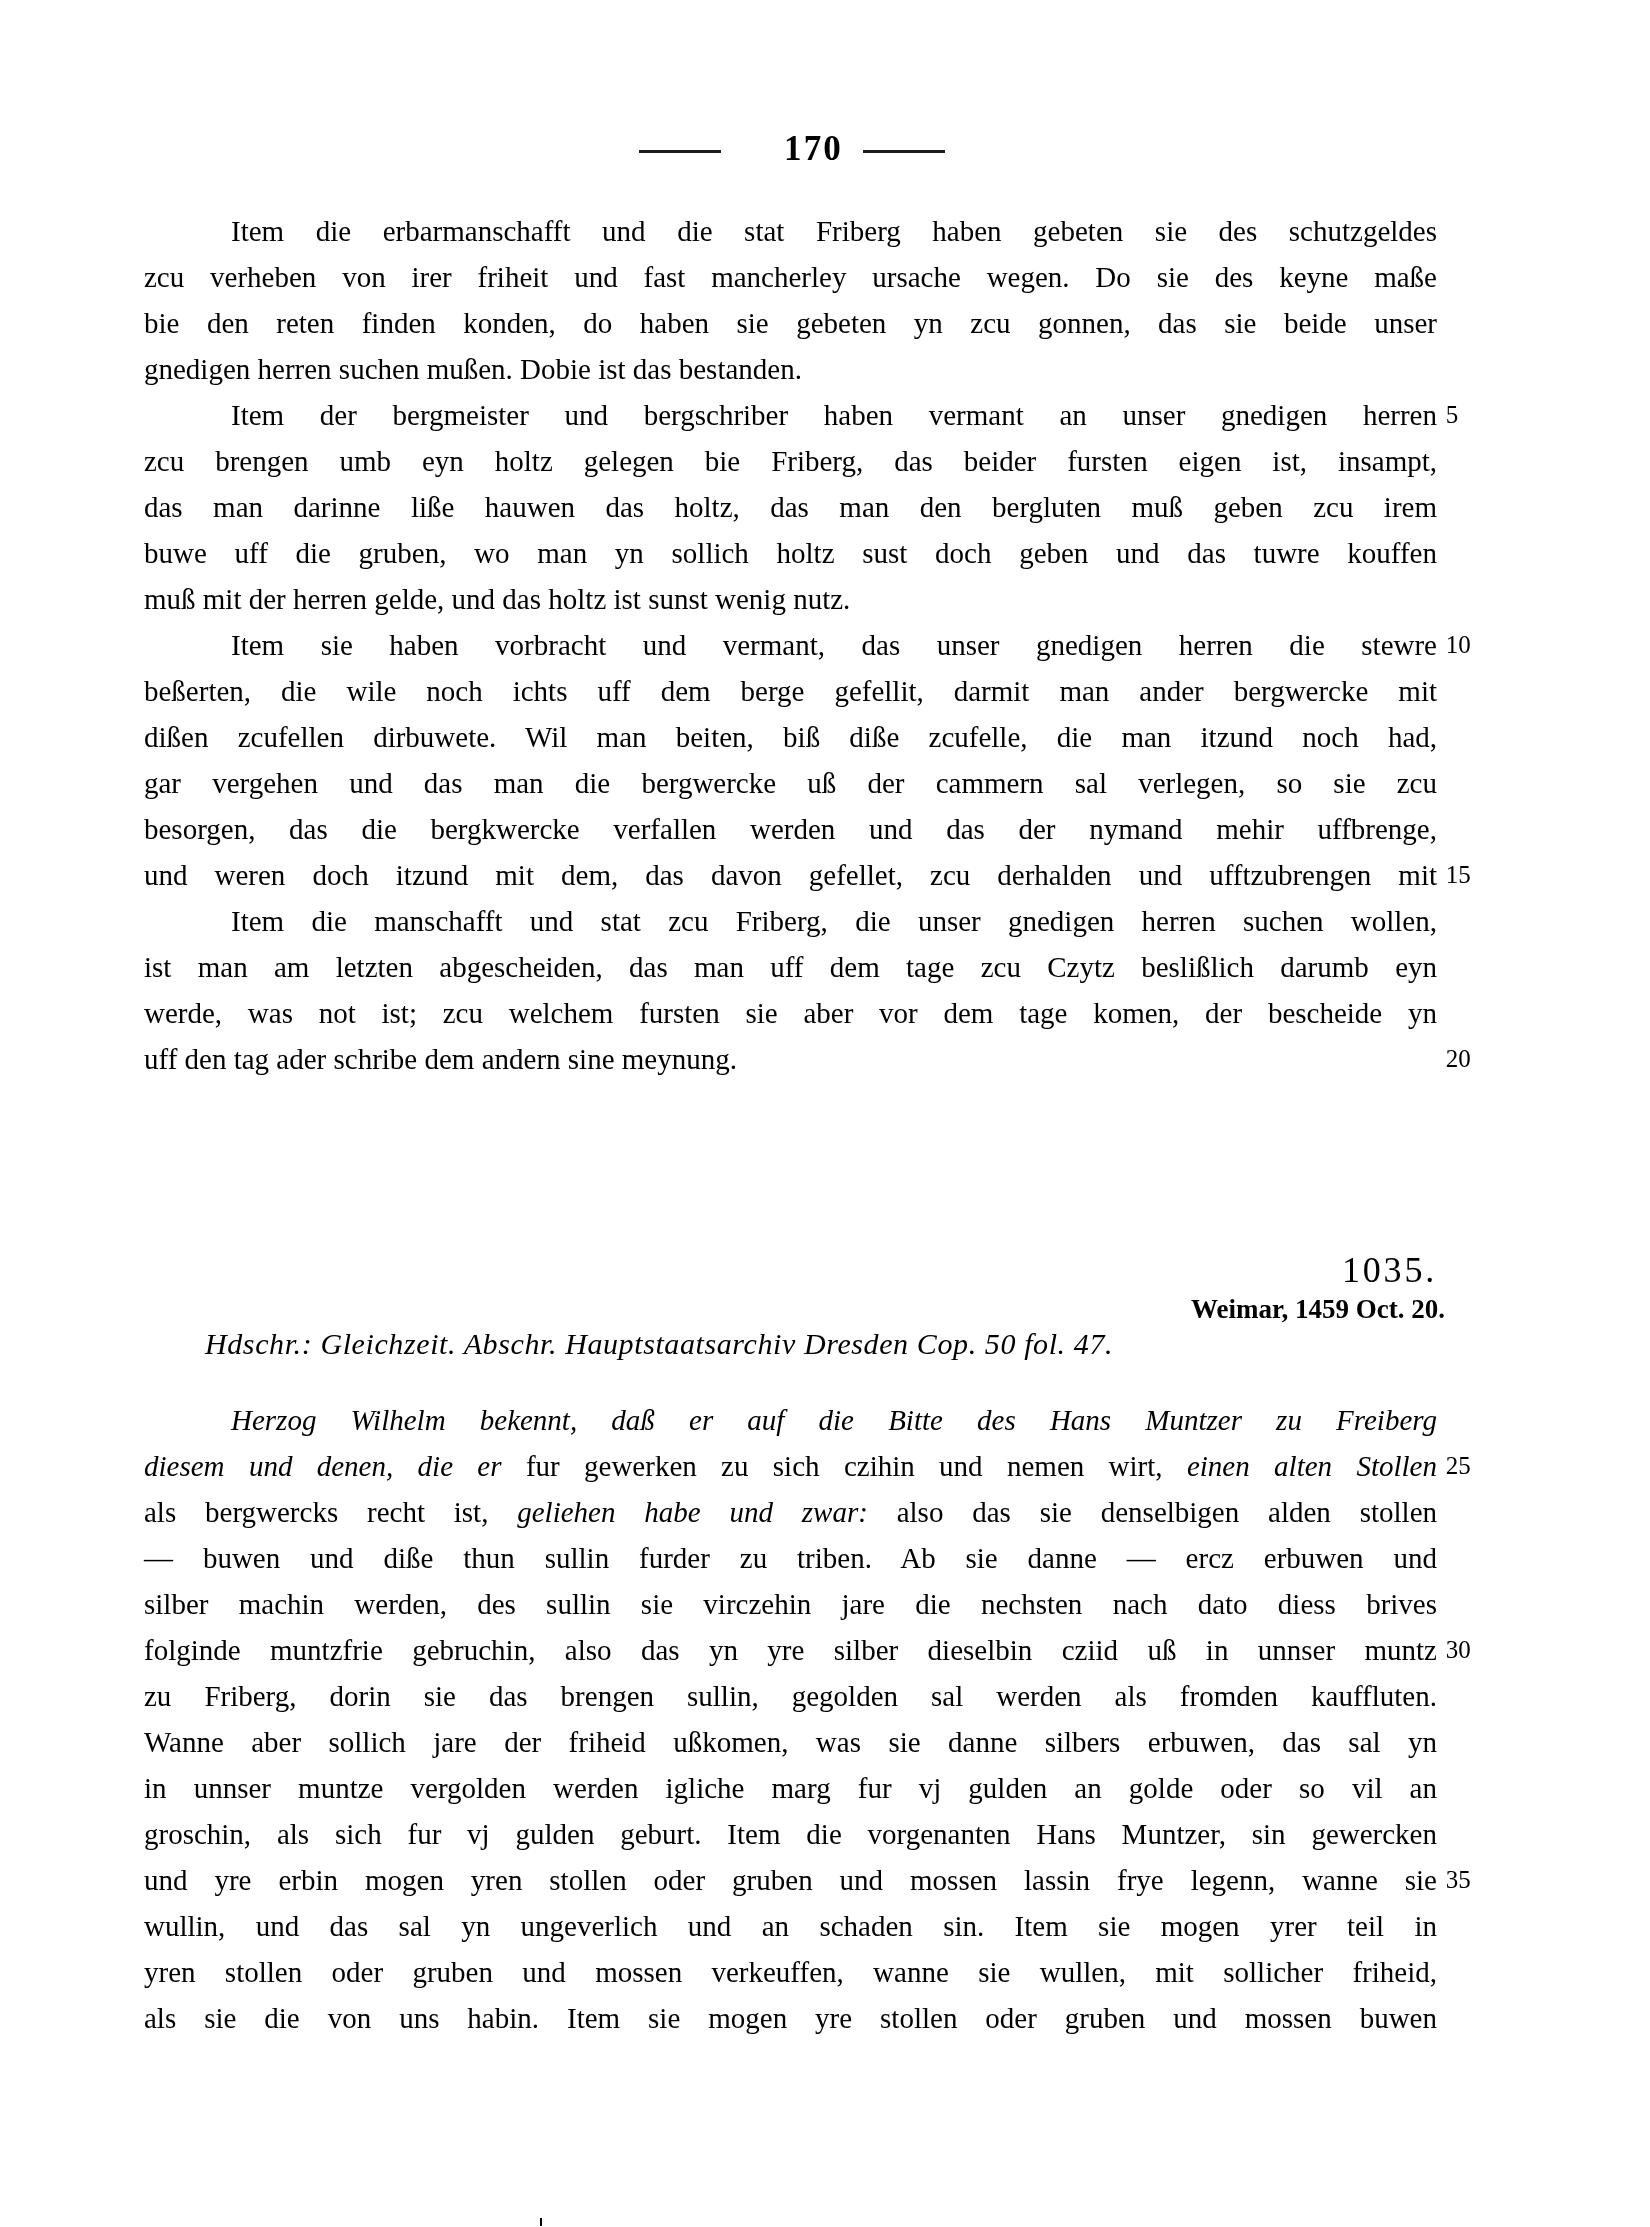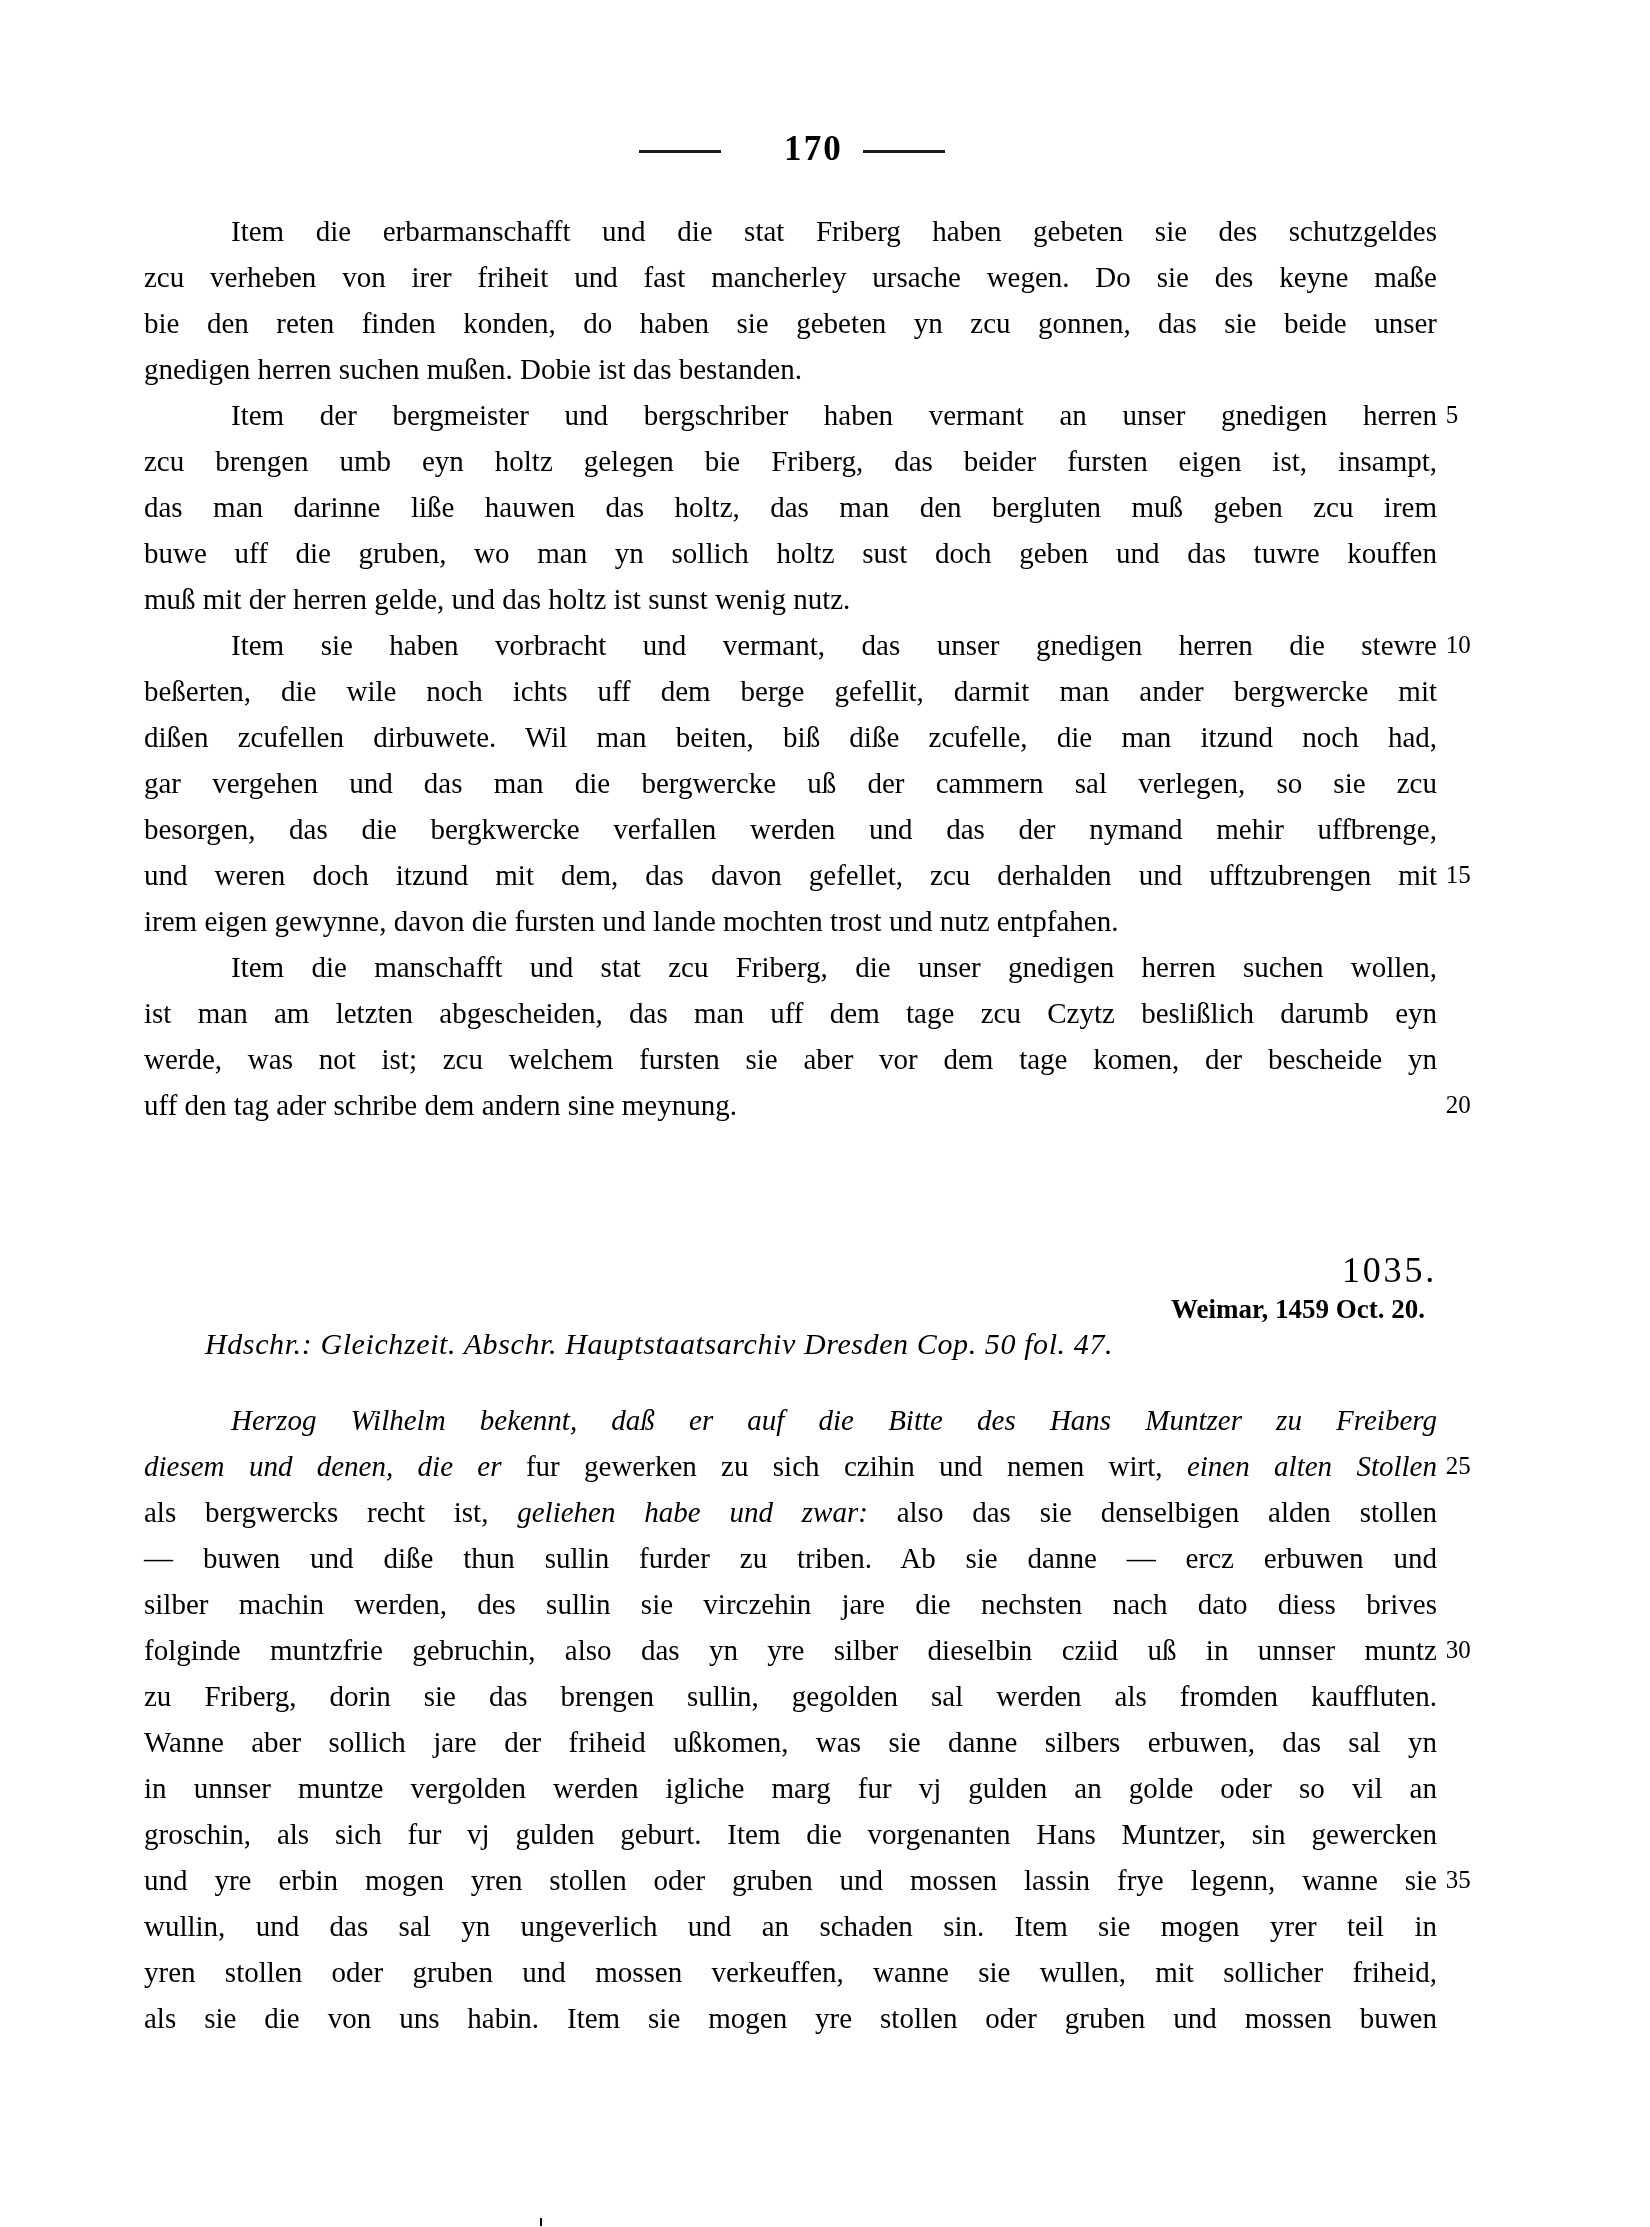--- a/index.html
+++ b/index.html
@@ -66,21 +66,21 @@
     top: 1249px;
     left: 144px;
     width: 1293px;
     text-align: right;
     font-size: 36px;
     letter-spacing: 2.8px;
   }
   .dateline {
     position: absolute;
     top: 1294px;
-    left: 132px;
+    left: 152px;
     width: 1293px;
     text-align: right;
     font-size: 27px;
     font-weight: bold;
   }
   .sourcenote {
     position: absolute;
     top: 1327px;
     left: 205px;
     font-size: 30px;
@@ -116,21 +116,20 @@
       <div class="line"><span>zcu brengen umb eyn holtz gelegen bie Friberg, das beider fursten eigen ist, insampt,</span></div>
       <div class="line"><span>das man darinne liße hauwen das holtz, das man den bergluten muß geben zcu irem</span></div>
       <div class="line"><span>buwe uff die gruben, wo man yn sollich holtz sust doch geben und das tuwre kouffen</span></div>
       <div class="line lastline"><span>muß mit der herren gelde, und das holtz ist sunst wenig nutz.</span></div>
       <div class="line indent"><span>Item sie haben vorbracht und vermant, das unser gnedigen herren die stewre</span><span class="linenum">10</span></div>
       <div class="line"><span>beßerten, die wile noch ichts uff dem berge gefellit, darmit man ander bergwercke mit</span></div>
       <div class="line"><span>dißen zcufellen dirbuwete. Wil man beiten, biß diße zcufelle, die man itzund noch had,</span></div>
       <div class="line"><span>gar vergehen und das man die bergwercke uß der cammern sal verlegen, so sie zcu</span></div>
       <div class="line"><span>besorgen, das die bergkwercke verfallen werden und das der nymand mehir uffbrenge,</span></div>
       <div class="line"><span>und weren doch itzund mit dem, das davon gefellet, zcu derhalden und ufftzubrengen mit</span><span class="linenum">15</span></div>
-      <div class="line lastline"><span>irem eigen gewynne, davon die fursten und lande mochten trost und nutz entpfahen.</span></div>
       <div class="line indent"><span>Item die manschafft und stat zcu Friberg, die unser gnedigen herren suchen wollen,</span></div>
       <div class="line"><span>ist man am letzten abgescheiden, das man uff dem tage zcu Czytz beslißlich darumb eyn</span></div>
       <div class="line"><span>werde, was not ist; zcu welchem fursten sie aber vor dem tage komen, der bescheide yn</span></div>
       <div class="line lastline"><span>uff den tag ader schribe dem andern sine meynung.</span><span class="linenum">20</span></div>
     </div>
 
   <div class="entrynum">1035.</div>
 
   <div class="dateline">Weimar, 1459 Oct. 20.</div>
 

